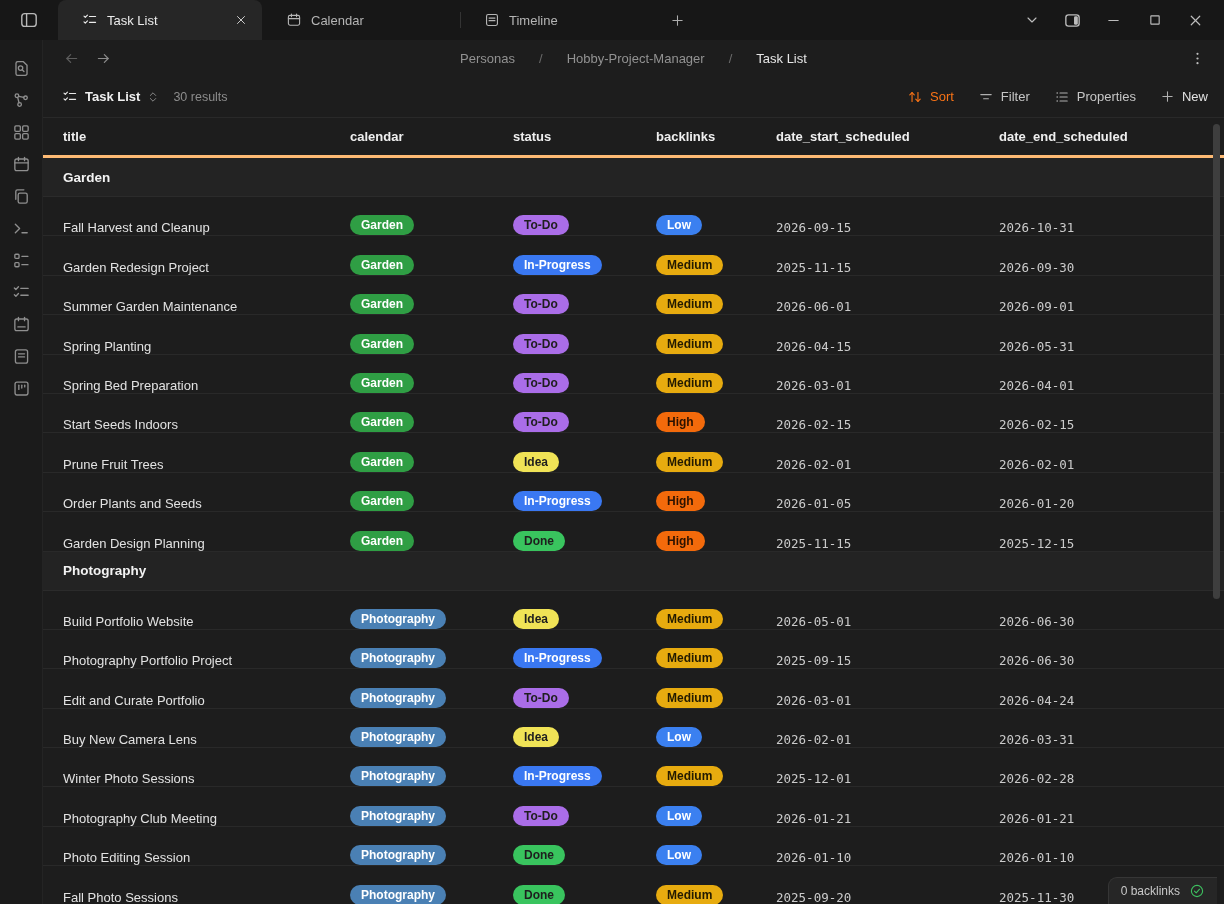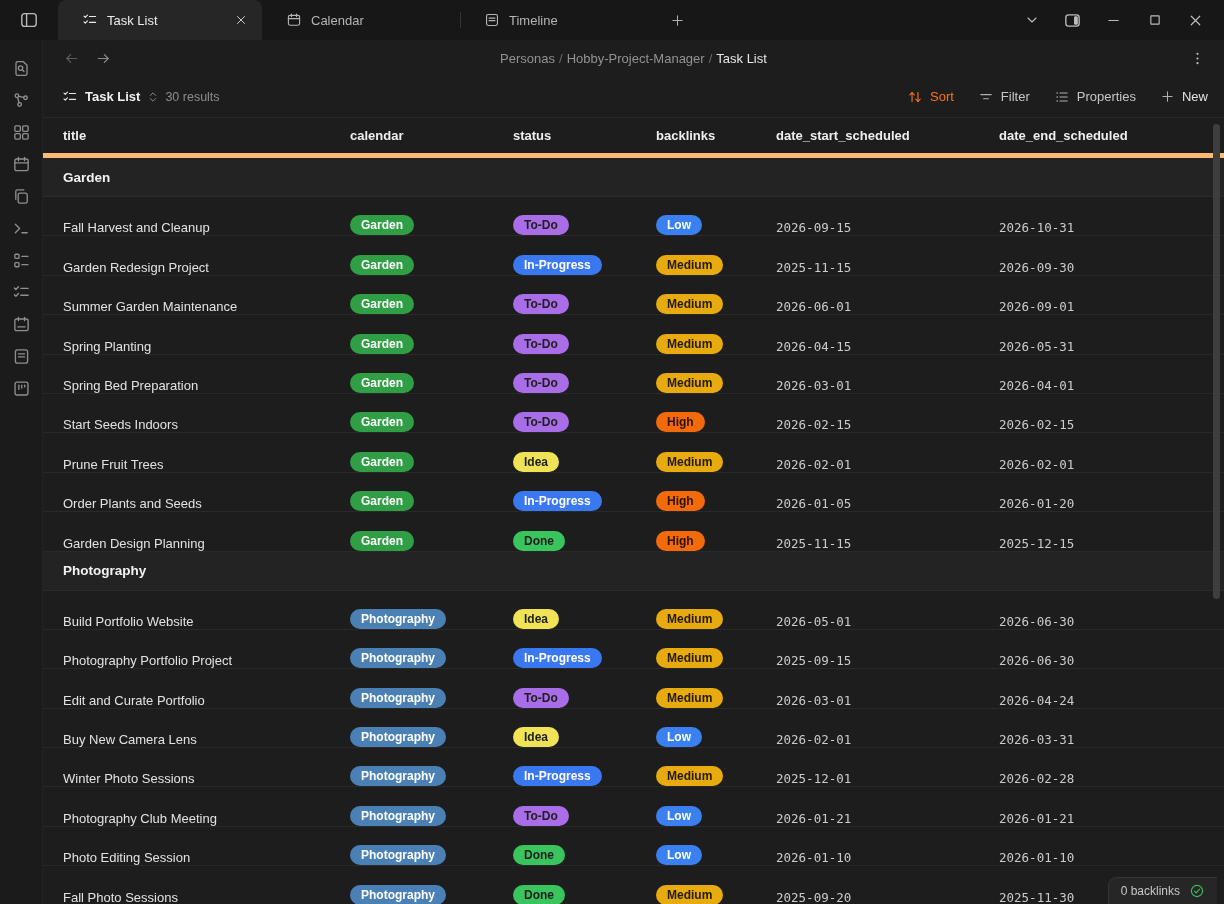--- a/index.html
+++ b/index.html
@@ -31,43 +31,43 @@
   .rail-btn { width:34px; height:32px; display:flex; align-items:center; justify-content:center; color:#8f8f8f; cursor:pointer; border-radius:6px; }
 
   .main { flex:1; display:flex; flex-direction:column; position:relative; min-width:0; }
 
   
   .crumb-row { height:36px; position:relative; display:flex; align-items:center; justify-content:center; }
   .nav-arrows { position:absolute; left:16px; display:flex; gap:8px; }
   .nav-btn { width:24px; height:24px; display:flex; align-items:center; justify-content:center; cursor:pointer; }
   .nav-btn.back { color:#5d5d5d; }
   .nav-btn.fwd  { color:#8b8b8b; }
-  .breadcrumb { display:flex; align-items:flex-start; gap:4px; font-size:13px; color:#929292; }
+  .breadcrumb { display:flex; align-items:flex-start; gap:24px; font-size:13px; color:#929292; }
   .crumb { cursor:pointer; }
   .crumb-sep { color:#6b6b6b; }
   .crumb.current { color:#e6e6e6; }
   .kebab-btn { position:absolute; right:14px; width:26px; height:26px; display:flex; align-items:center; justify-content:center; color:#bdbdbd; cursor:pointer; }
 
   
   .toolbar-row { height:41px; display:flex; align-items:center; padding:0 16px 0 19px; }
   .view-chip { display:flex; align-items:center; gap:7px; cursor:pointer; }
   .view-icon { color:#e8e8e8; }
   .view-name { font-size:13px; font-weight:700; color:#f0f0f0; }
   .expand-icn { color:#9a9a9a; }
-  .results-count { margin-left:6px; font-size:12.5px; color:#8c8c8c; }
+  .results-count { margin-left:14px; font-size:12.5px; color:#8c8c8c; }
   .toolbar-actions { margin-left:auto; display:flex; align-items:center; gap:24px; }
   .tb-btn { display:flex; align-items:center; gap:7px; font-size:13px; color:#c6c6c6; cursor:pointer; }
   .tb-btn .icn { color:#b0b0b0; }
   .tb-btn.sort, .tb-btn.sort .icn { color:#f97316; }
   .tb-btn.new { color:#e2e2e2; }
 
   
   .grid { flex:1; overflow:hidden; }
   .header-row { height:41px; display:flex; align-items:center; padding-left:20px;
-    border-top:1px solid #292929; border-bottom:5px solid #fdba74;
+    border-top:1px solid #292929; border-bottom:3px solid #fdba74;
     font-size:13px; font-weight:700; color:#efefef; }
   .header-cell { cursor:pointer; }
   .c-title  { width:287px; }
   .c-cal    { width:163px; }
   .c-status { width:143px; }
   .c-pri    { width:120px; }
   .c-ds     { width:223px; }
   .c-de     { width:181px; }
   .group-row { height:39px; background:#232323; display:flex; align-items:center; padding-left:20px;
     border-bottom:1px solid #2b2b2b; font-size:13.5px; font-weight:700; color:#f2f2f2; cursor:pointer; }

